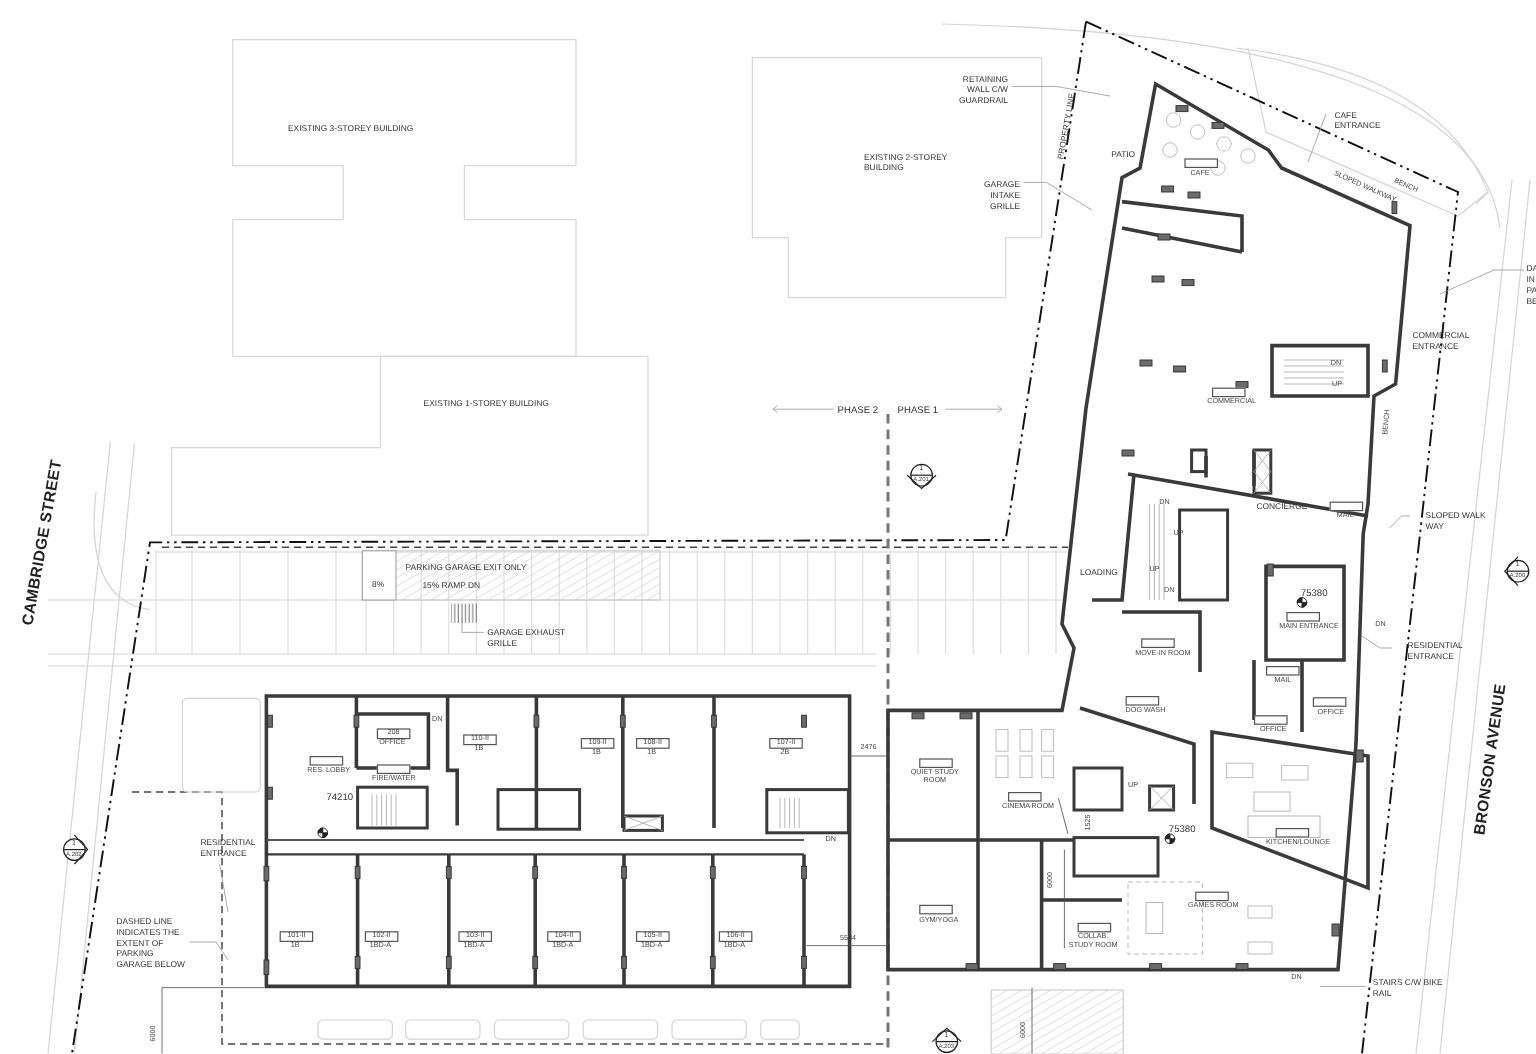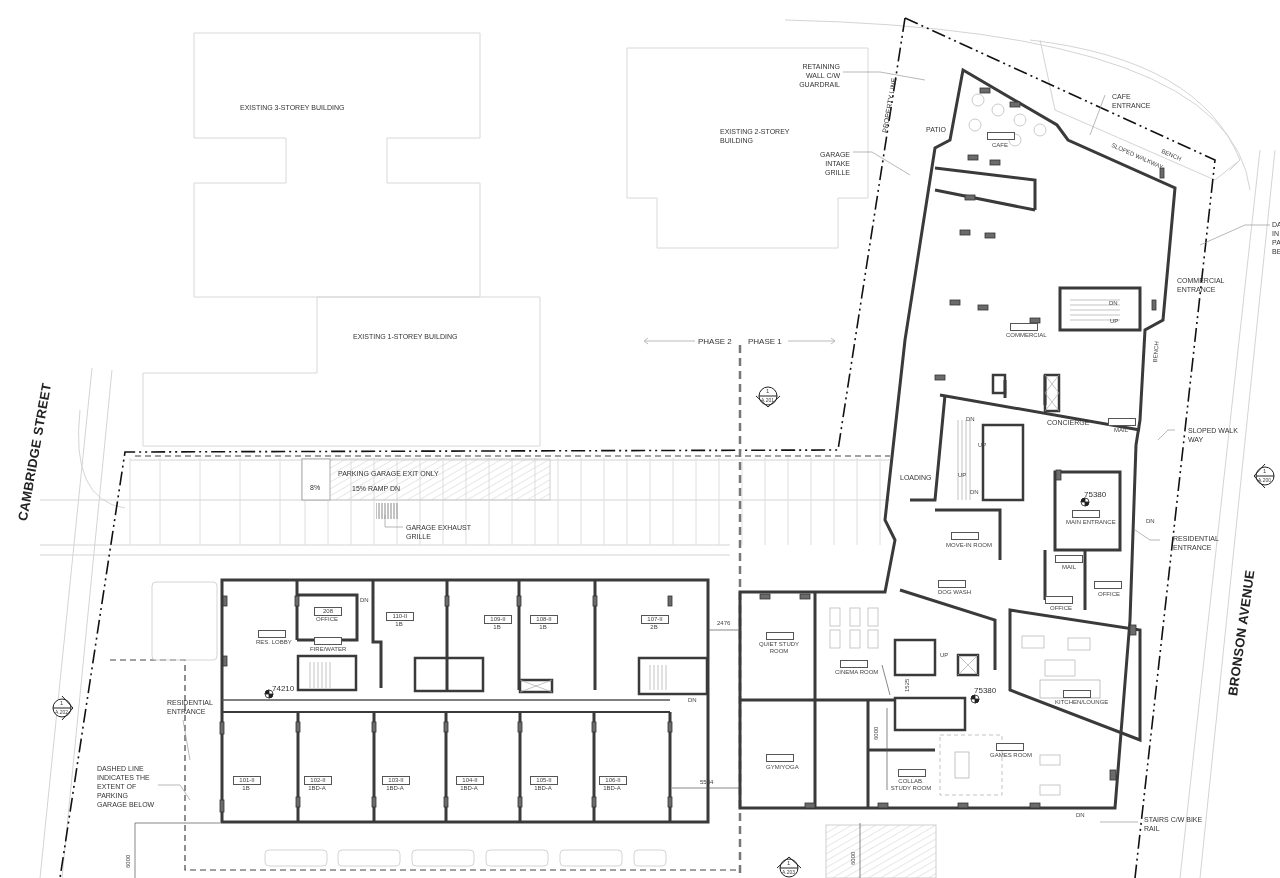--- a/index.html
+++ b/index.html
@@ -295,21 +295,21 @@
 <div class="lbl" style="left:97px;top:764px;width:62px;white-space:normal;"><span>DASHED LINE INDICATES THE EXTENT OF PARKING GARAGE BELOW</span></div>
 <div class="lbl" style="left:1272px;top:220px;width:8px;white-space:normal;overflow:hidden;"><span>DA IN PA BE</span></div>
 
 <div class="lbl sm" style="left:717px;top:620px;">2476</div>
 <div class="lbl sm" style="left:700px;top:779px;">5584</div>
 <div class="lbl sm" style="left:125px;top:868px;transform:rotate(-90deg);transform-origin:left top;">6000</div>
 <div class="lbl sm" style="left:873px;top:740px;transform:rotate(-90deg);transform-origin:left top;">6000</div>
 <div class="lbl sm" style="left:904px;top:692px;transform:rotate(-90deg);transform-origin:left top;">1525</div>
 <div class="lbl sm" style="left:850px;top:865px;transform:rotate(-90deg);transform-origin:left top;">6000</div>
 
-<div class="lbl md" style="left:272px;top:684px;">74210</div>
+<div class="lbl md" style="left:272px;top:660px;">74210</div>
 <div class="lbl md" style="left:1084px;top:490px;">75380</div>
 <div class="lbl md" style="left:974px;top:686px;">75380</div>
 
 <div class="lbl sm" style="left:766px;top:388px;">1</div>
 <div class="lbl sm" style="left:761px;top:397px;font-size:5px;">A.201</div>
 <div class="lbl sm" style="left:60px;top:700px;">1</div>
 <div class="lbl sm" style="left:55px;top:709px;font-size:5px;">A.202</div>
 <div class="lbl sm" style="left:1263px;top:468px;">1</div>
 <div class="lbl sm" style="left:1258px;top:477px;font-size:5px;">A.200</div>
 <div class="lbl sm" style="left:787px;top:860px;">1</div>

